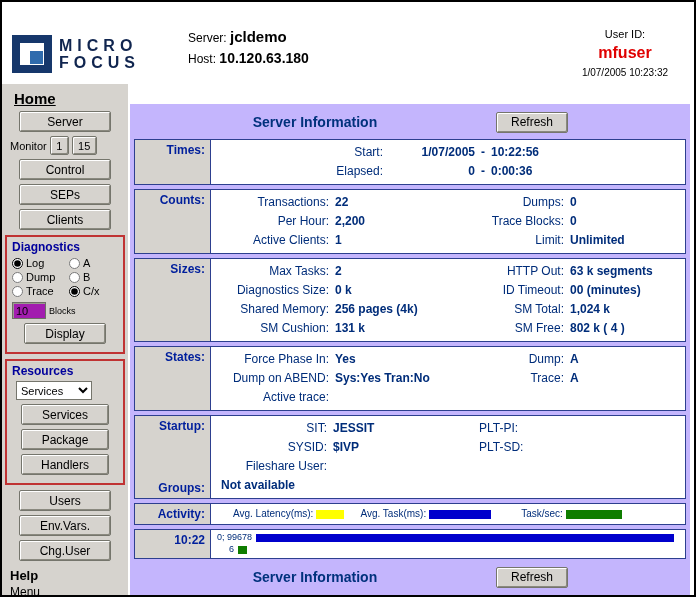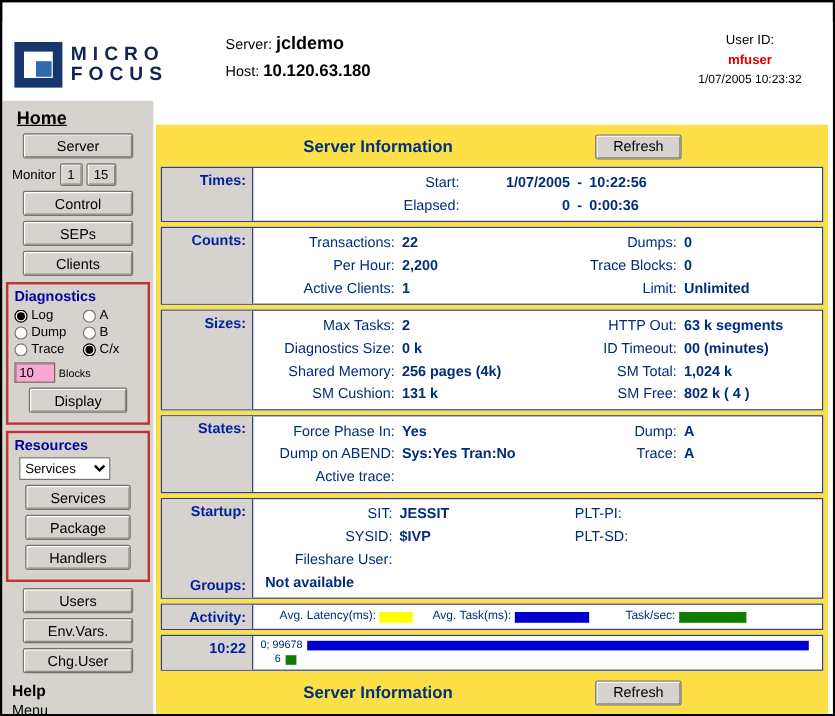--- a/index.html
+++ b/index.html
@@ -21,28 +21,28 @@
   .logo-mark { width: 40px; height: 38px; border: 8px solid #16376b; background: #fff; position: relative; flex-shrink: 0; }
   .logo-mark .logo-inner { position: absolute; right: 1px; bottom: 1px; width: 13px; height: 13px; background: #2f6bad; }
   .logo-text { font-weight: bold; color: #10254f; font-size: 16px; letter-spacing: 5px; line-height: 17px; }
   .server-info { flex: 1; text-align: left; padding-top: 3px; line-height: 1.45; }
   .server-info .l1 { font-size: 12px; }
   .server-info .l1 b { font-size: 15px; }
   .server-info .l2 { font-size: 12px; }
   .server-info .l2 b { font-size: 14px; }
   .server-info .l3 { font-size: 10px; }
   .user-info { width: 118px; text-align: center; font-size: 11px; padding-top: 4px; line-height: 1.3; }
-  .user-red { color: #e00000; font-weight: bold; font-size: 11px; margin: 2px 0; }
+  .user-red { color: #e00000; font-weight: bold; font-size: 16px; margin: 2px 0; }
   .user-date { font-size: 10px; }
 
   
   .body-row { display: flex; height: 527px; }
   .sidebar { width: 126px; background: #d6d3ce; padding: 6px 0 0 0; flex-shrink: 0; overflow: hidden; }
   main { flex: 1; background: #fff; padding: 20px 4px 0 2px; }
-  .panel { background: #fde047; padding: 5px 4px 6px 4px; }
+  .panel { background: #c4b5fd; padding: 5px 4px 6px 4px; }
 
   
   .btn {
     display: block; width: 92px; height: 21px; margin: 4px auto;
     background: #d6d3ce; color: #000;
     border: 1px solid #75756c; border-radius: 2px;
     box-shadow: inset 1px 1px 0 #ffffff, inset -1px -1px 0 #8a897f;
     font: 12px "Liberation Sans", sans-serif;
     cursor: pointer;
   }
@@ -54,21 +54,21 @@
 
   
   .home { display: block; margin: 0 0 4px 12px; font-size: 15px; font-weight: bold; color: #000; text-decoration: underline; cursor: pointer; }
   .monitor-row { display: flex; align-items: center; gap: 3px; padding-left: 8px; margin: 3px 0; font-size: 11px; }
   .redbox { margin: 5px 3px; border: 2px solid #c03333; padding: 3px 5px 4px 5px; }
   .box-title { color: #00009c; font-weight: bold; font-size: 12px; margin-bottom: 3px; }
   .radio-grid { display: grid; grid-template-columns: 57px 1fr; row-gap: 2px; font-size: 11px; align-items: center; }
   .radio-item { display: flex; align-items: center; gap: 3px; cursor: pointer; }
   .radio-item input { width: 11px; height: 11px; margin: 0; accent-color: #000; }
   .blocks-row { display: flex; align-items: flex-end; gap: 3px; margin: 5px 0 2px 0; }
-  .blocks-input { width: 34px; height: 17px; background: #f9a8d4; border: 1px solid #6e6e66; box-shadow: inset 1px 1px 0 #9a998f; font: 11px "Liberation Sans", sans-serif; padding: 1px 3px; }
+  .blocks-input { width: 34px; height: 17px; background: #a21caf; border: 1px solid #6e6e66; box-shadow: inset 1px 1px 0 #9a998f; font: 11px "Liberation Sans", sans-serif; padding: 1px 3px; }
   .blocks-label { font-size: 9px; padding-bottom: 3px; }
   .res-select { display: block; width: 76px; height: 19px; margin: 2px 0 4px 4px; font: 11px "Liberation Sans", sans-serif; background: #fff; border: 1px solid #75756c; }
   .help { font-weight: bold; font-size: 13px; margin: 7px 0 2px 8px; }
   .menu { display: block; margin-left: 8px; font-size: 12px; color: #000; text-decoration: underline; cursor: pointer; }
 
   
   .bar { display: flex; align-items: center; height: 26px; }
   .bar-title { flex: 1; text-align: center; font-size: 14px; font-weight: bold; color: #00317c; }
   .bar-spacer { width: 118px; }
 

